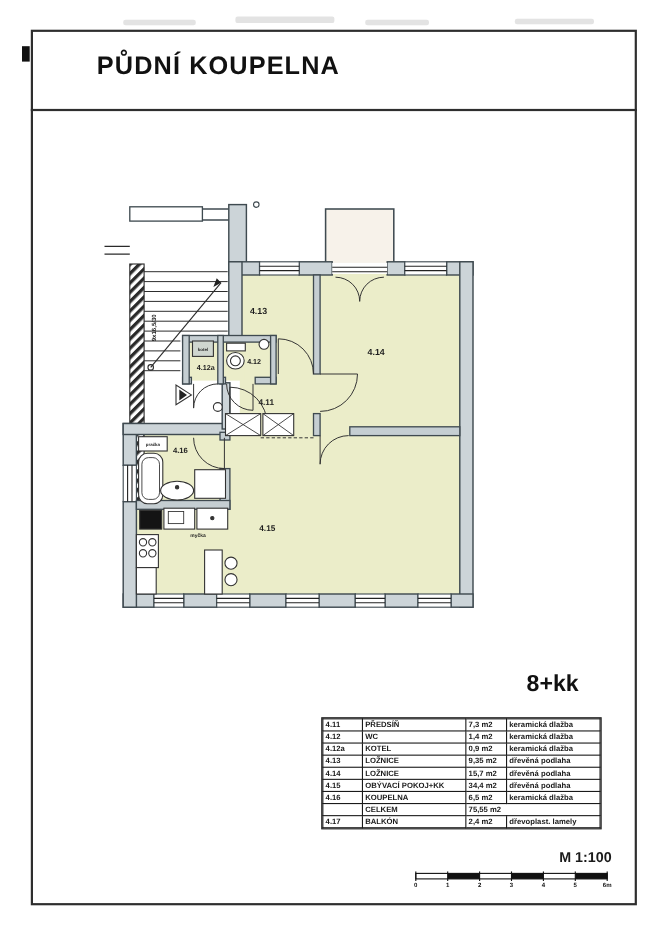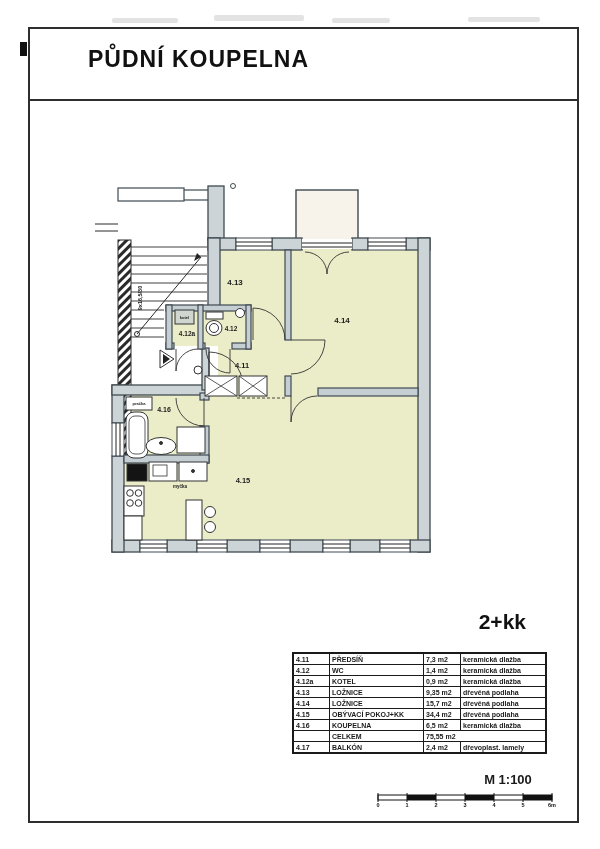--- a/index.html
+++ b/index.html
@@ -9,21 +9,21 @@
   
   #doc-border{left:28px;top:27px;width:547px;height:792px;border:2px solid #2e2e2e;background:#fff;}
   #title-sep{left:28px;top:99px;width:551px;height:2px;background:#2e2e2e;}
   #page-title{left:88px;top:46px;font-size:23px;font-weight:600;letter-spacing:1px;color:#111;}
   .artifact{background:#9a9a9a;opacity:.28;border-radius:2px;}
   #reg-mark{left:20px;top:42px;width:7px;height:14px;background:#111;}
   
   #plan{left:95px;top:175px;}
   
   #unit-type{left:430px;top:610px;width:96px;text-align:right;font-size:21px;font-weight:700;color:#111;}
-  #scale-label{left:460px;top:772px;width:96px;text-align:center;font-size:13px;font-weight:700;}
+  #scale-label{left:460px;top:772px;width:96px;text-align:right;font-size:13px;font-weight:700;}
   
   #legend{left:293px;top:653px;width:252px;border-collapse:collapse;table-layout:fixed;background:#fff;}
   #legend td{border:1px solid #1a1a1a;font-size:7px;font-weight:700;line-height:9px;height:10px;
              padding:0 2px;white-space:nowrap;overflow:hidden;}
   #legend{border:1px solid #1a1a1a;outline:1px solid #1a1a1a;}
   #legend col.c1{width:36px}#legend col.c2{width:94px}#legend col.c3{width:37px}#legend col.c4{width:85px}
   
   #scalebar{left:372px;top:791px;width:190px;height:24px;}
   #scalebar .tick-label{position:absolute;top:11px;width:16px;margin-left:-8px;text-align:center;
                         font-size:5.5px;font-weight:700;color:#111;}
@@ -237,21 +237,21 @@
     <text x="231" y="331" font-size="6.5">4.12</text>
     <text x="242" y="368" font-size="7.5">4.11</text>
     <text x="164" y="412" font-size="7">4.16</text>
     <text x="243" y="483" font-size="7.5">4.15</text>
     <text x="184.5" y="319" font-size="4">kotel</text>
     <text x="139" y="405" font-size="4">pračka</text>
     <text x="180" y="488" font-size="4.5">myčka</text>
   </g>
 </svg>
 
-<div class="abs" id="unit-type">2+kk</div>
+<div class="abs" id="unit-type">8+kk</div>
 
 <table class="abs" id="legend">
   <colgroup>
       <col class="c1">
       <col class="c2">
       <col class="c3">
       <col class="c4">
     </colgroup>
   <tbody>
       <tr>

